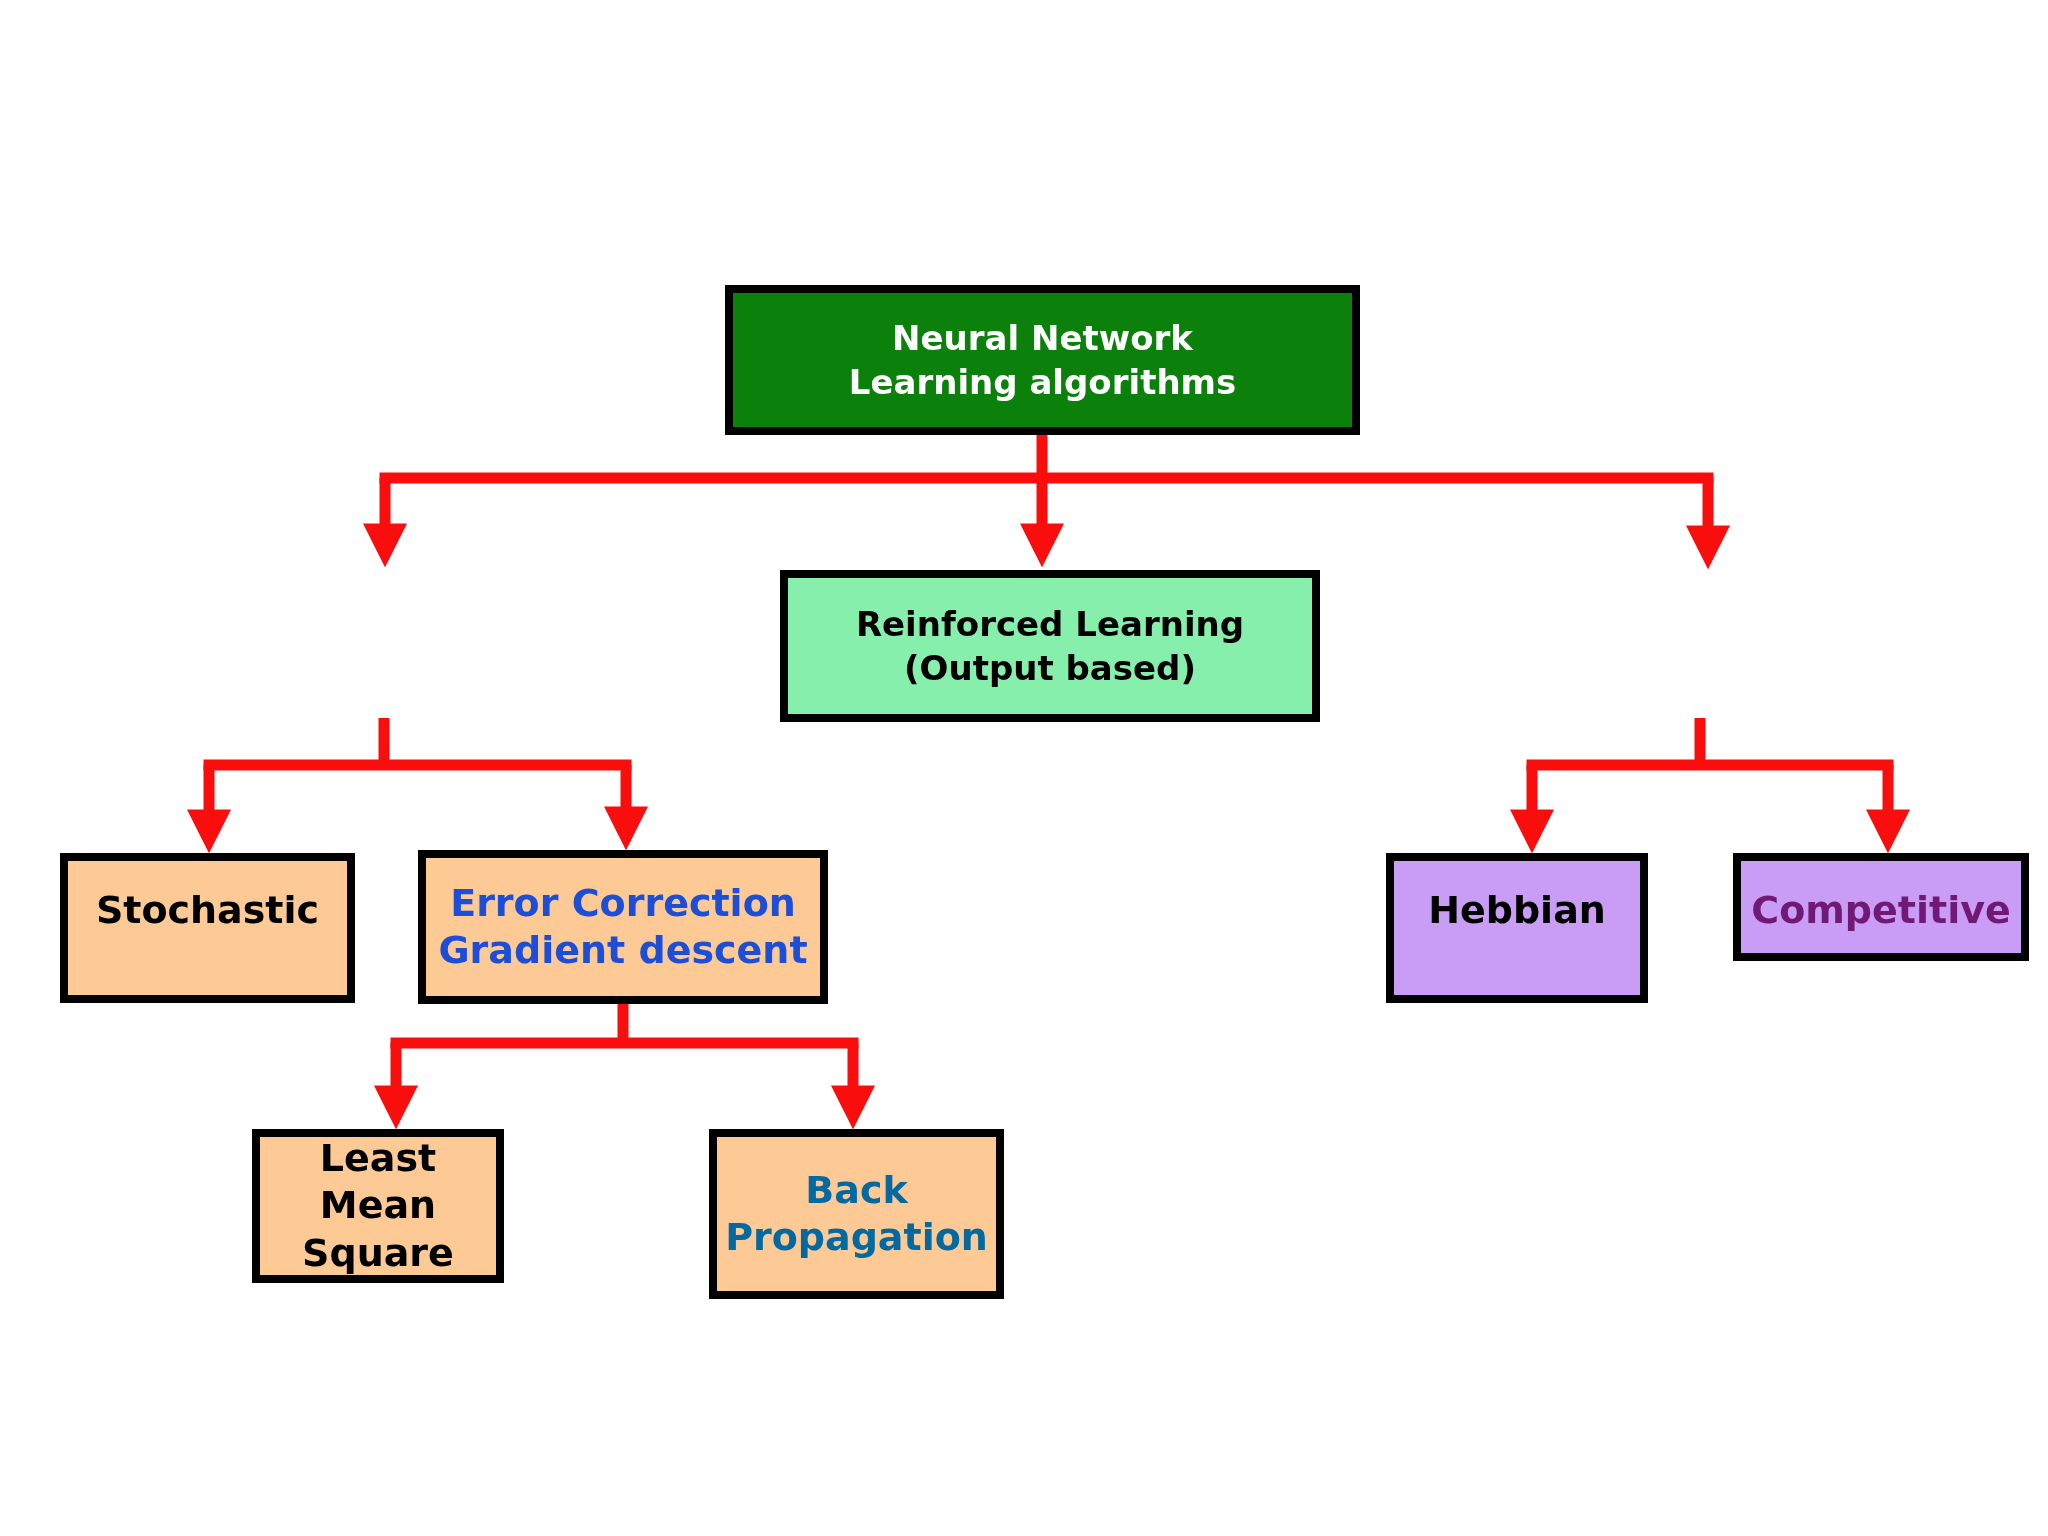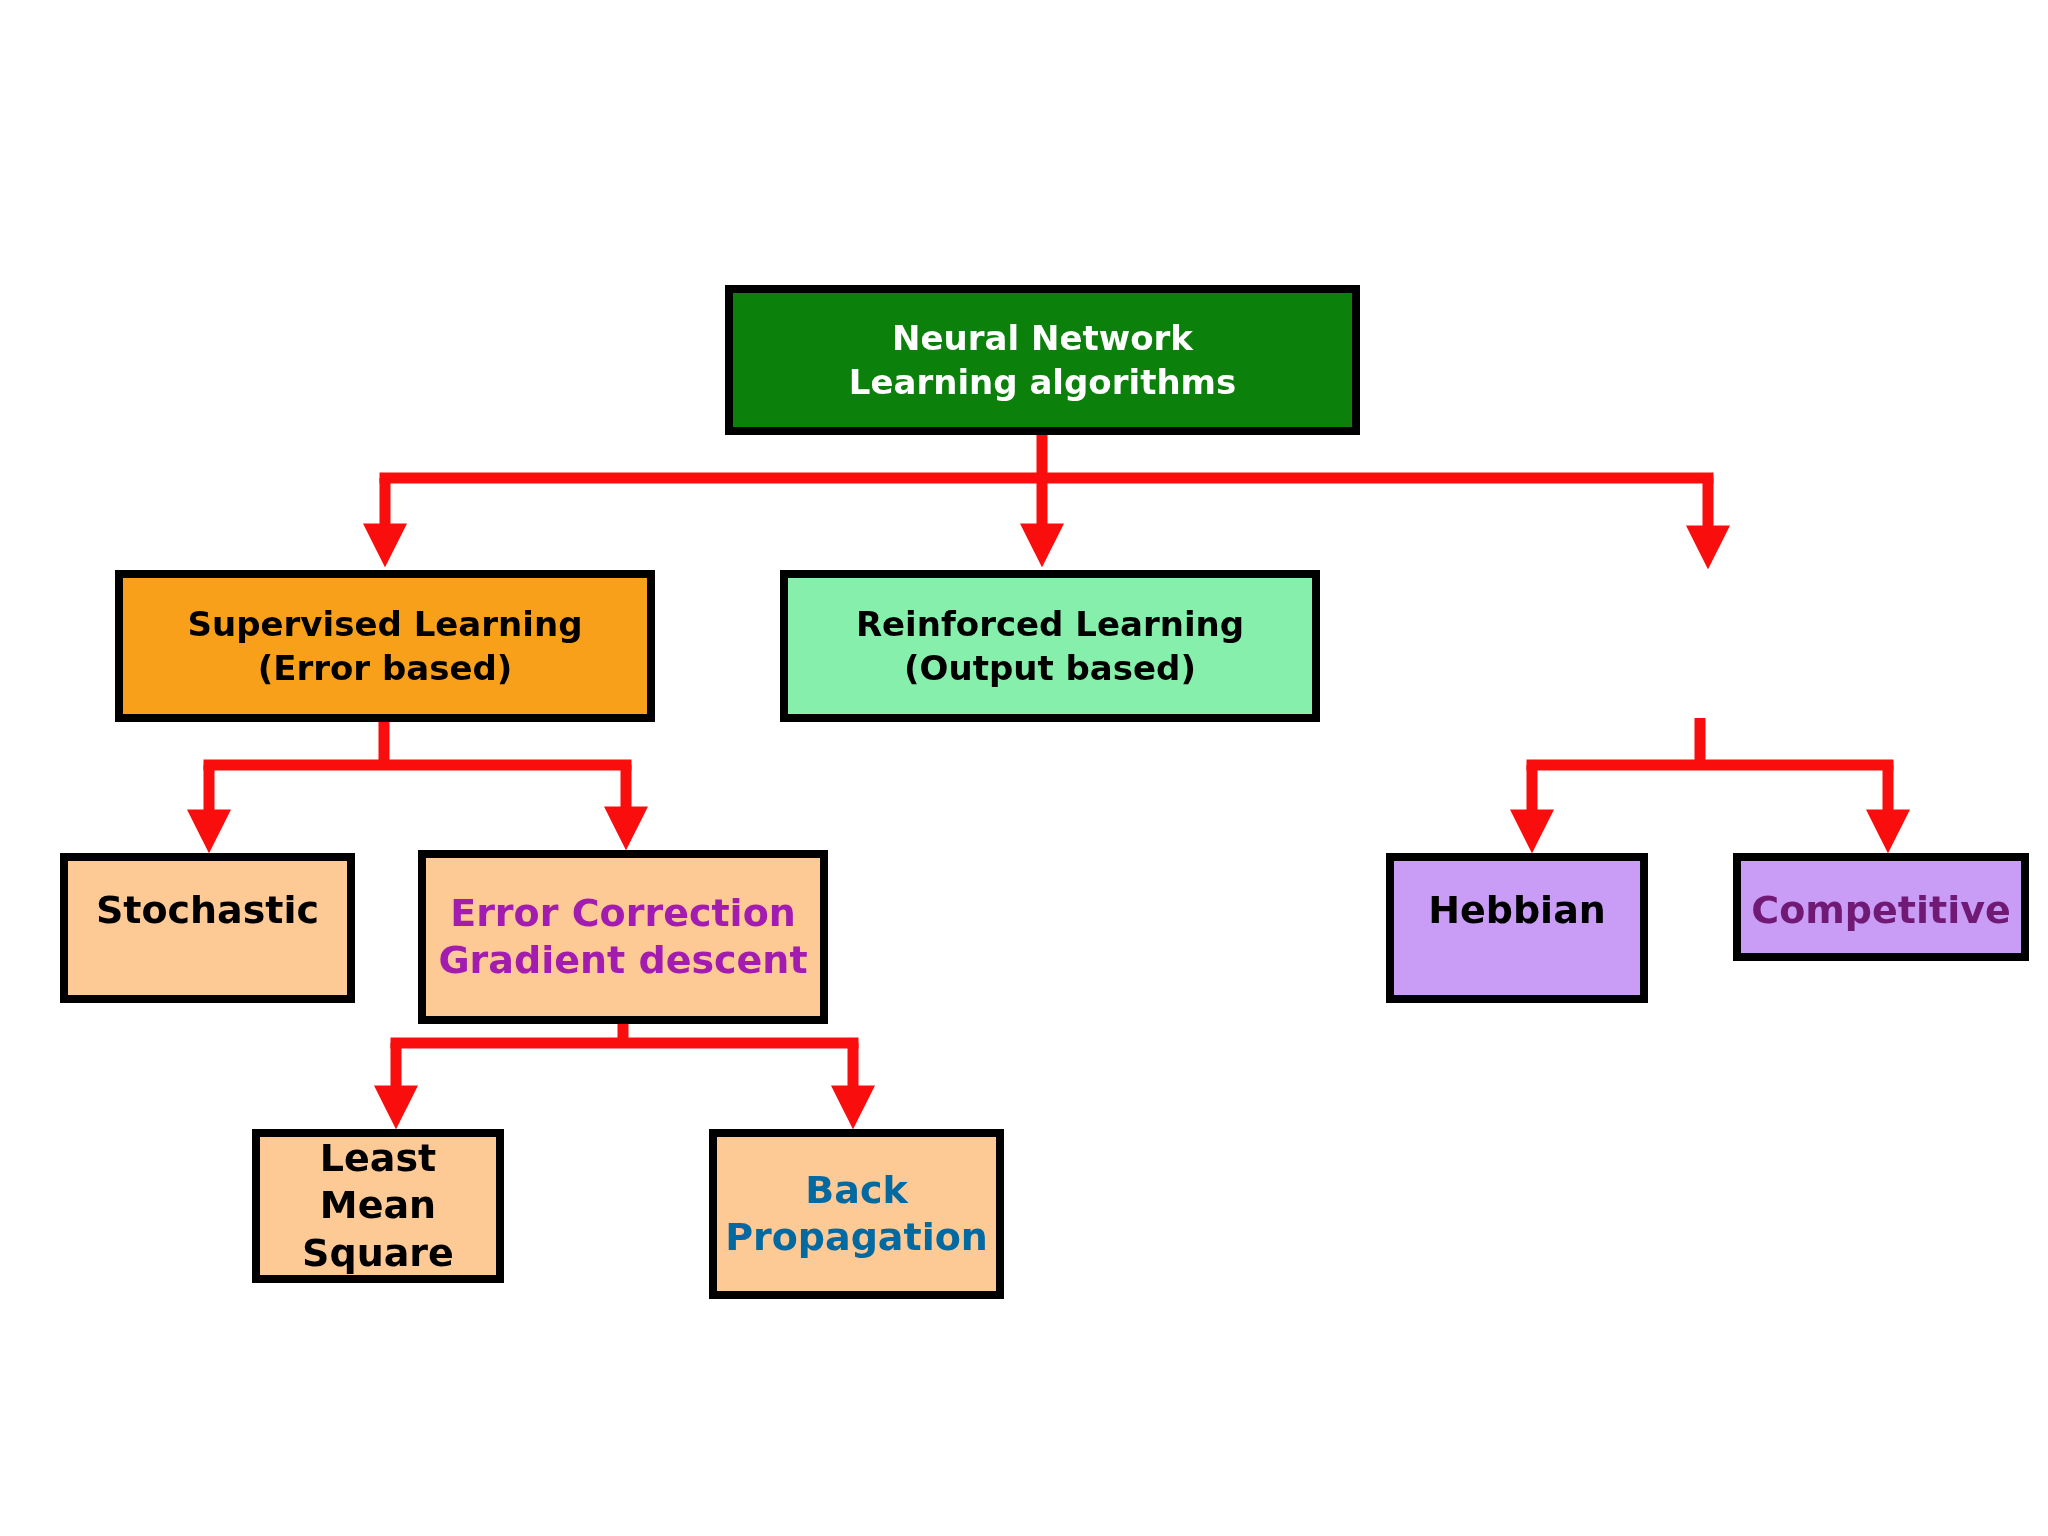--- a/index.html
+++ b/index.html
@@ -69,36 +69,32 @@
       <path marker-end="url(#arrow)" d="M 1532 765 L 1532 838"></path>
       <path marker-end="url(#arrow)" d="M 1888 765 L 1888 838"></path>
     </g>
   </svg>
 
   <div class="node" style="left: 725px; top: 285px; width: 635px; height: 150px; background-color: rgb(11, 128, 11); color: rgb(255, 255, 255);">
     <span class="label">Neural Network
 Learning algorithms</span>
   </div>
 
-  <div class="node" style="left: 115px; top: 570px; width: 540px; height: 152px; background-color: rgb(249, 160, 27); color: rgb(0, 0, 0);">
-    <span class="label">Supervised Learning
-(Error based)</span>
-  </div>
 
   <div class="node" style="left: 780px; top: 570px; width: 540px; height: 152px; background-color: #86efac; color: rgb(0, 0, 0);">
     <span class="label">Reinforced Learning
 (Output based)</span>
   </div>
 
 
   <div class="node small top-align pad-22" style="left: 60px; top: 853px; width: 295px; height: 150px; background-color: rgb(253, 201, 149); color: rgb(0, 0, 0);">
     <span class="label">Stochastic</span>
   </div>
 
-  <div class="node small" style="left: 418px; top: 850px; width: 410px; height: 174px; background-color: rgb(253, 201, 149); color: #a21caf;">
+  <div class="node small" style="left: 418px; top: 850px; width: 410px; height: 154px; background-color: rgb(253, 201, 149); color: #1d4ed8;">
     <span class="label">Error Correction
 Gradient descent</span>
   </div>
 
   <div class="node small" style="left: 252px; top: 1129px; width: 252px; height: 154px; background-color: rgb(253, 201, 149); color: rgb(0, 0, 0);">
     <span class="label">Least Mean
 Square</span>
   </div>
 
   <div class="node small" style="left: 709px; top: 1129px; width: 295px; height: 170px; background-color: rgb(253, 201, 149); color: #0369a1;">

